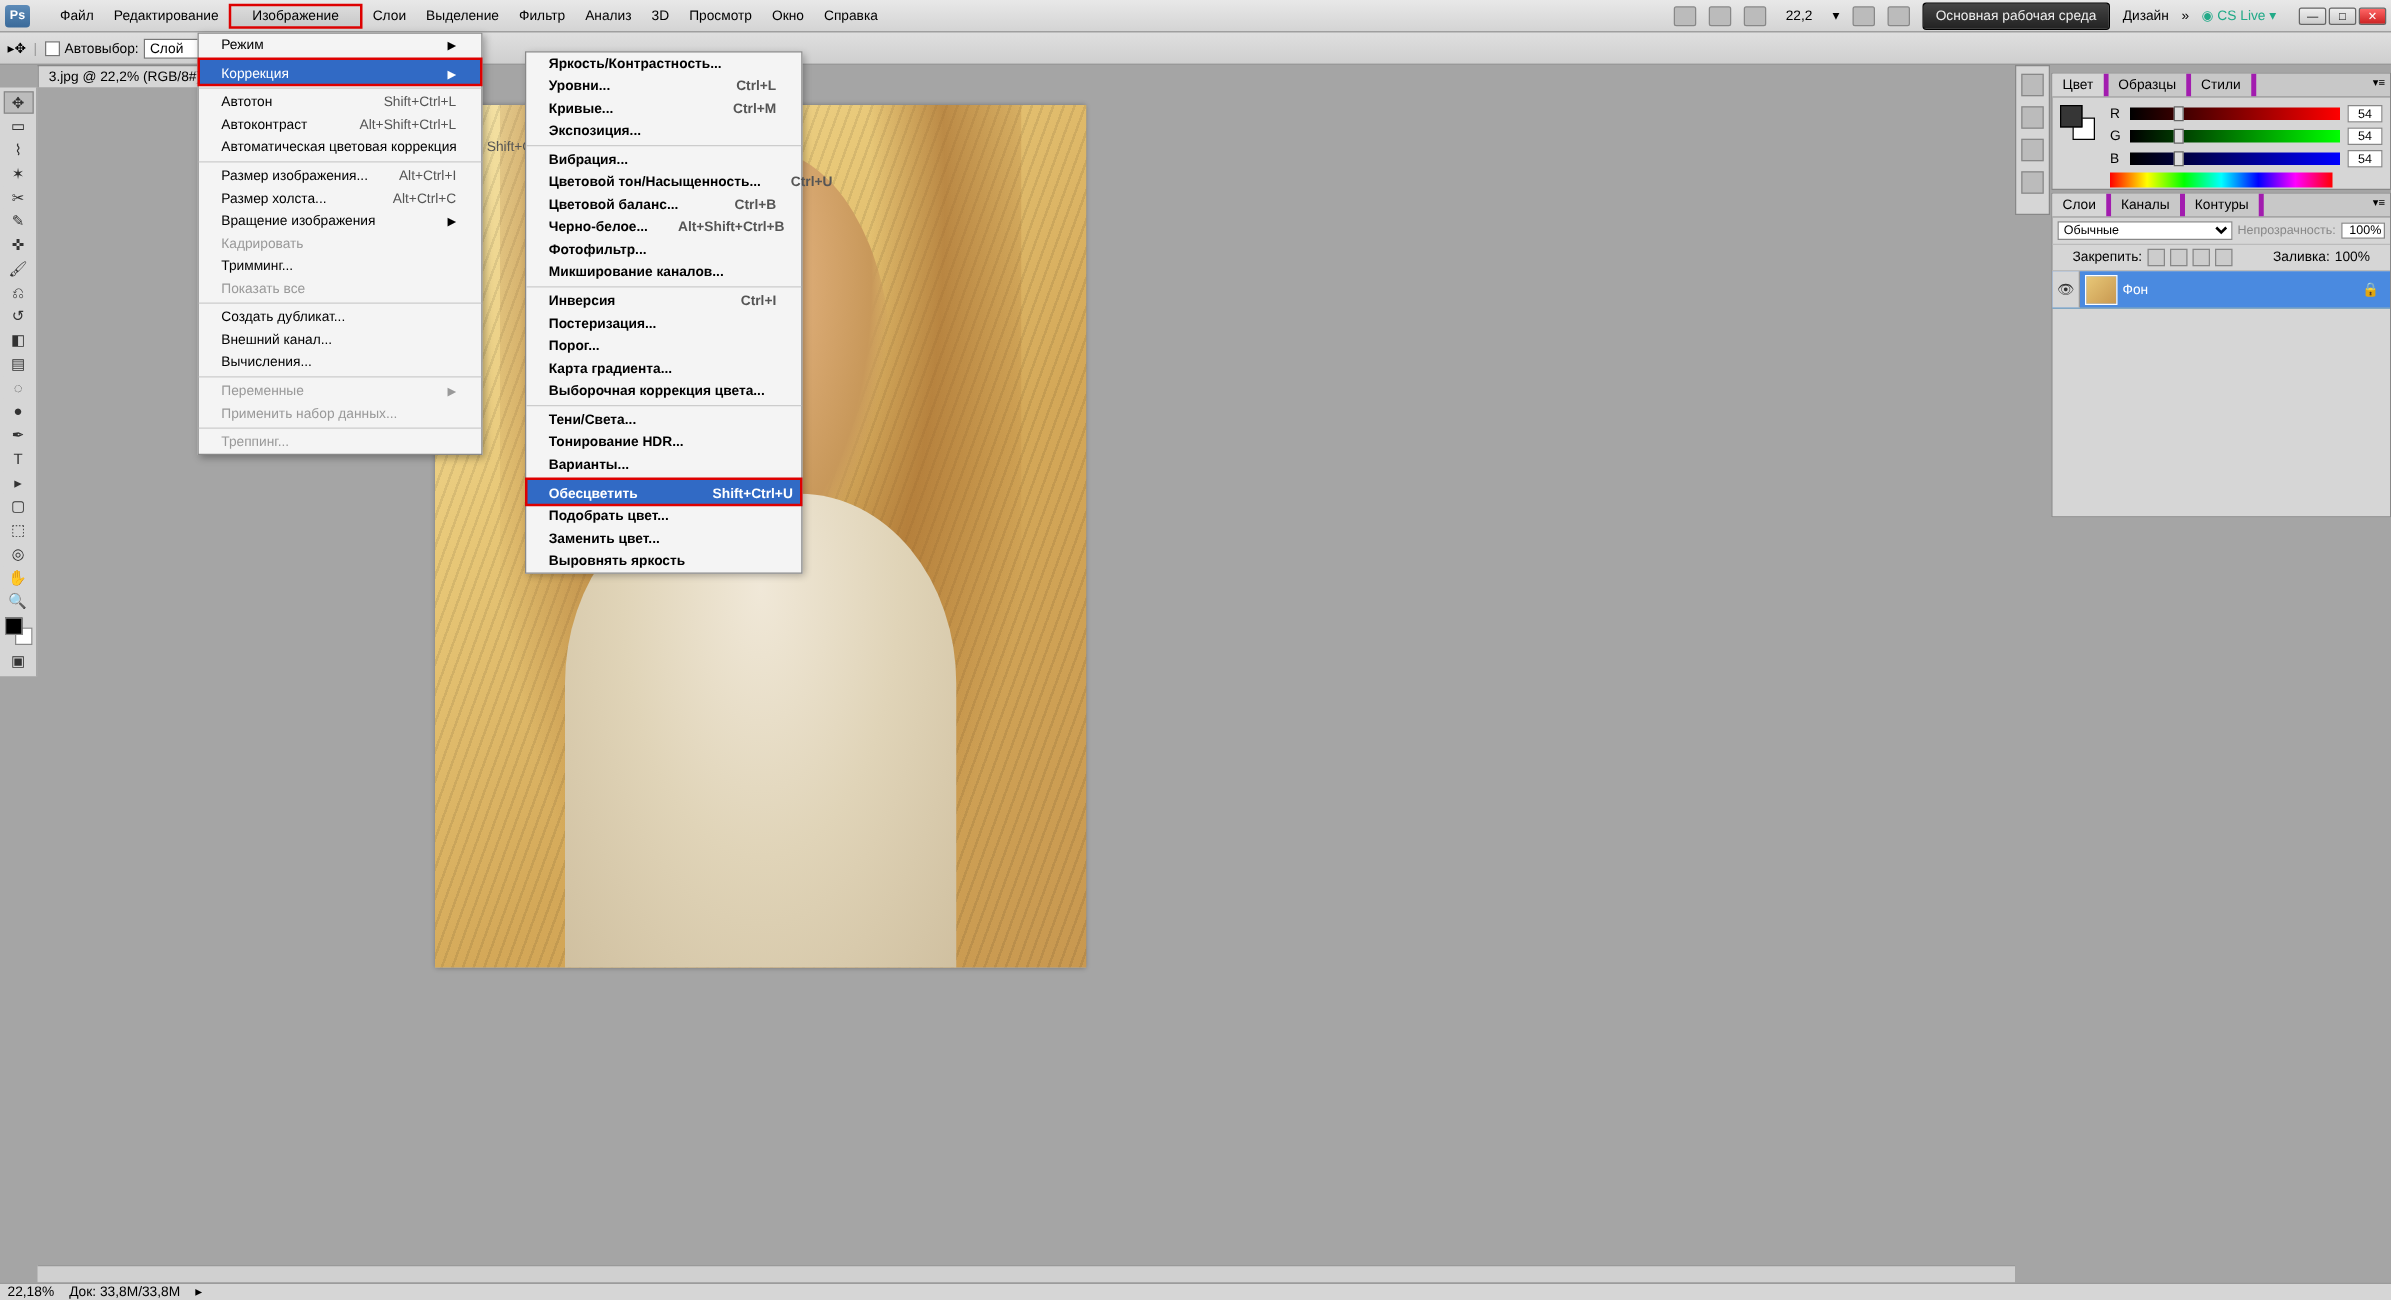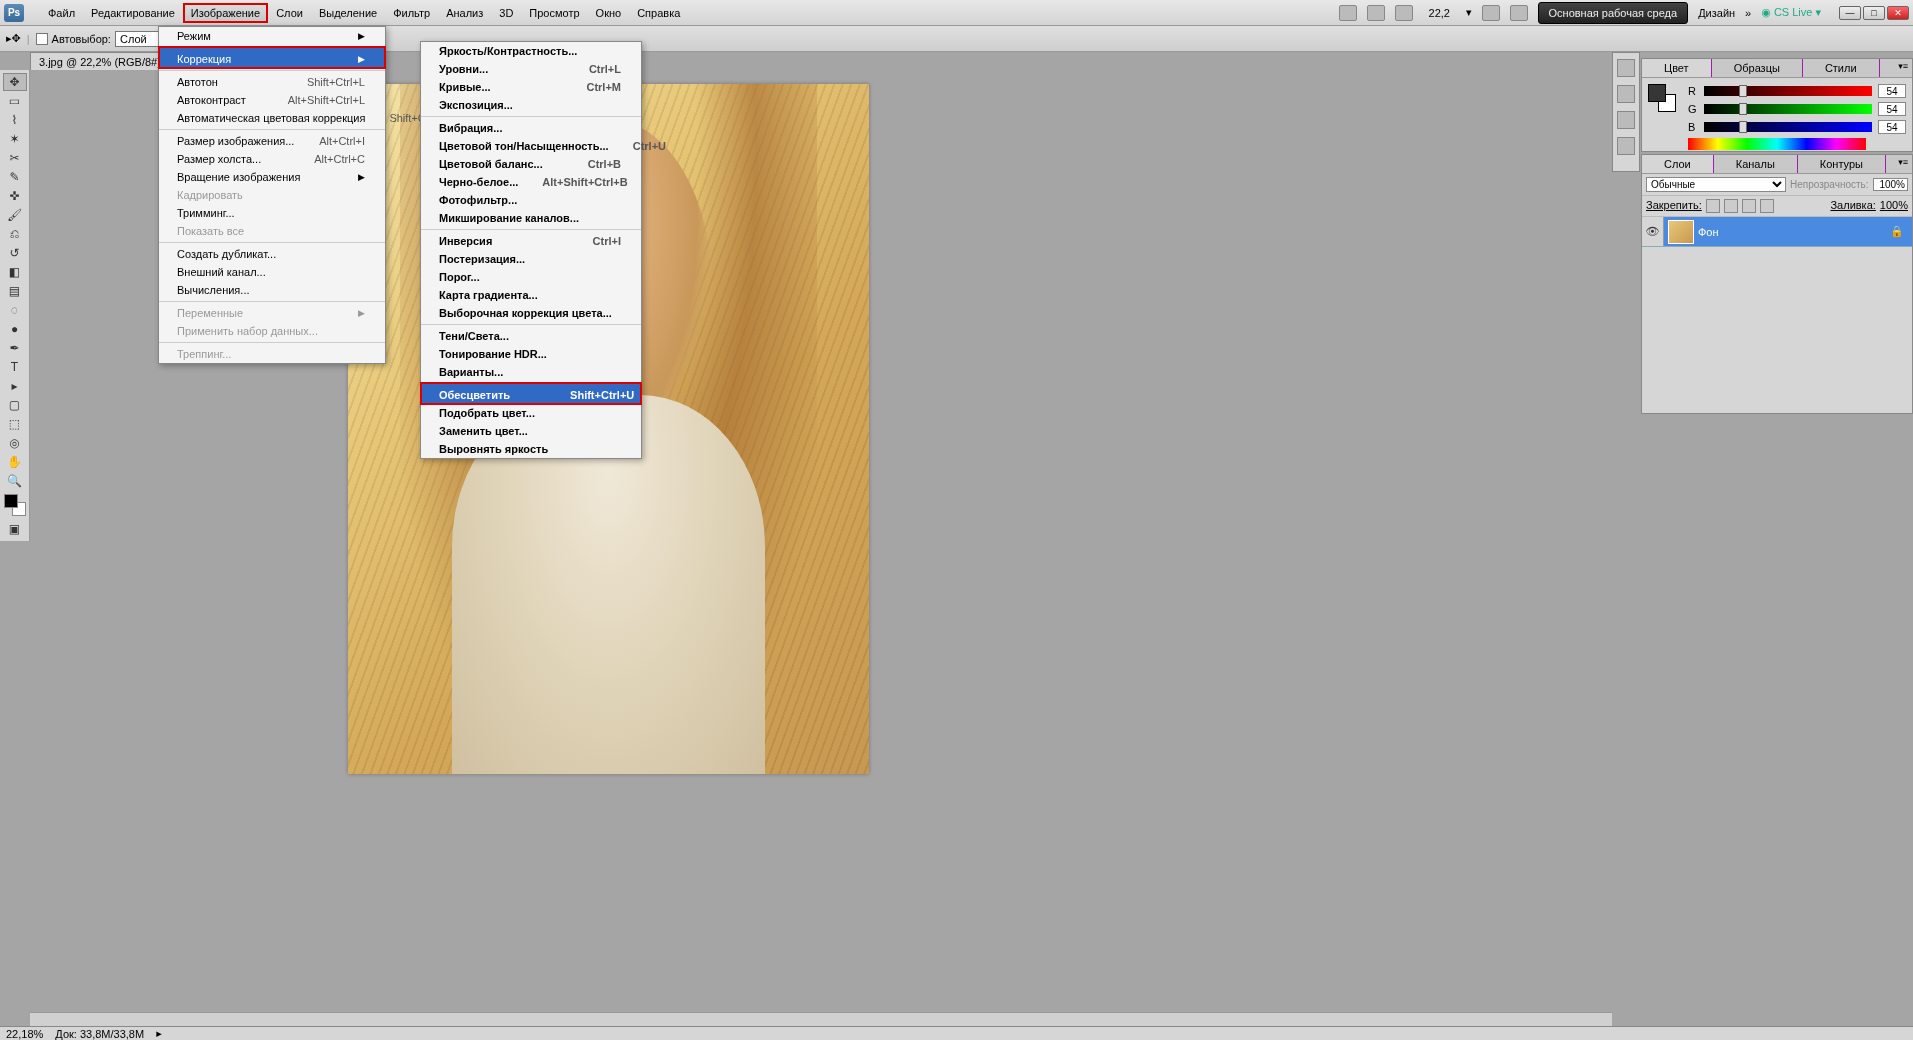--- a/index.html
+++ b/index.html
@@ -2,21 +2,21 @@
 <html><head>
 <meta charset="utf-8">
 <style>
 * { margin: 0; padding: 0; box-sizing: border-box; font-family: Tahoma, sans-serif; font-size: 11px; user-select: none; }
 body { background: #a5a5a5; overflow: hidden; width: 1913px; height: 1040px; position: relative; }
 
 
 .menubar { position: absolute; top: 0; left: 0; right: 0; height: 26px; background: linear-gradient(#e8e8e8,#d4d4d4); border-bottom: 1px solid #999; display: flex; align-items: center; padding: 0 4px; }
 .ps-icon { width: 20px; height: 18px; background: linear-gradient(#5c8bb8,#3a6a9a); border-radius: 3px; display: flex; align-items: center; justify-content: center; color: #fff; font-weight: bold; margin-right: 16px; font-size: 10px; }
 .menu-item { padding: 4px 8px; cursor: default; }
-.menu-item.highlighted { border: 2px solid #d00; background: linear-gradient(#dcdcdc,#c8c8c8); padding: 2px 6px; }
+.menu-item.highlighted { border: 2px solid #d00; background: linear-gradient(#dcdcdc,#c8c8c8); padding: 2px 17px; }
 .menubar-right { margin-left: auto; display: flex; align-items: center; gap: 10px; }
 .zoom-val { padding: 0 6px; }
 .tb-icon { width: 18px; height: 16px; background: #bbb; border: 1px solid #888; border-radius: 2px; }
 .workspace-btn { background: linear-gradient(#444,#222); color: #eee; padding: 4px 10px; border: 1px solid #000; border-radius: 3px; }
 .win-controls { display: flex; gap: 2px; margin-left: 8px; }
 .win-btn { width: 22px; height: 14px; border: 1px solid #666; background: linear-gradient(#eee,#ccc); border-radius: 2px; display:flex; align-items:center; justify-content:center; font-size:9px;}
 .win-btn.close { background: linear-gradient(#f66,#c22); color:#fff;}
 .cslive { color:#2a8; }
 
 
@@ -57,21 +57,21 @@
 .dd-item.red-frame { outline:2px solid #d00; outline-offset:-1px;gap:36px;}
 #menu1 { top: 26px; left: 158px; width: 228px;}
 #menu2 { top: 41px; left: 420px; width: 222px; font-weight: bold;}
 
 
 .rpanel-strip { position:absolute; top:52px; right:273px; width:28px; height:120px; background:#d6d6d6; border:1px solid #888; display:flex; flex-direction:column; align-items:center; gap:8px; padding:6px 0;}
 .strip-ic{width:18px;height:18px;background:#bbb;border:1px solid #888;}
 
 .panel { position:absolute; right:0; width:272px; background:#d6d6d6; border:1px solid #888; }
 .panel-tabs { display:flex; background:#c8c8c8; border-bottom:1px solid #999;}
-.ptab { padding:3px 22px; background:#c8c8c8; border-right:1px solid #a21caf;}
+.ptab { padding:3px 8px; background:#c8c8c8; border-right:4px solid #a21caf;}
 .ptab.active{background:#d6d6d6; font-weight:normal;}
 .panel-menu{position:absolute;top:2px;right:4px;font-size:9px;}
 
 #panel-color{top:58px; height:94px;}
 .color-body{padding:6px; position:relative;}
 .csw{position:absolute;left:6px;top:6px;width:28px;height:28px;}
 .csw .f{position:absolute;top:0;left:0;width:18px;height:18px;background:#363636;border:1px solid #000;}
 .csw .b{position:absolute;bottom:0;right:0;width:18px;height:18px;background:#fff;border:1px solid #000;}
 .slider-row{display:flex;align-items:center;gap:6px;margin-bottom:4px;margin-left:40px;}
 .slider-row .lab{width:10px;}
@@ -81,21 +81,21 @@
 .slider-row .track.b{background:linear-gradient(to right,#000,#00f);}
 .slider-row .thumb{position:absolute;left:21%;top:-1px;width:8px;height:12px;background:#ddd;border:1px solid #666;}
 .slider-row input{width:28px;height:14px;border:1px solid #888;text-align:center;font-size:10px;}
 .spectrum{height:12px;margin:4px 40px 0;background:linear-gradient(to right,#f00,#ff0,#0f0,#0ff,#00f,#f0f,#f00);}
 
 #panel-layers{top:154px; height:260px;}
 .layer-opts{display:flex;align-items:center;gap:4px;padding:3px 4px;border-bottom:1px solid #bbb;}
 .layer-opts select{flex:0 0 140px;font-size:10px;border:1px solid #888;background:#fff;}
 .layer-opts .lbl{color:#888;font-size:10px;}
 .layer-opts .val{width:40px;border:1px solid #888;font-size:10px;text-align:right;padding-right:2px;background:#fff;}
-.lock-row{display:flex;align-items:flex-start;gap:4px;padding:3px 4px;border-bottom:1px solid #bbb;text-decoration:underline;}
+.lock-row{display:flex;align-items:center;gap:4px;padding:3px 16px;border-bottom:1px solid #bbb;}
 .lock-ic{width:14px;height:14px;background:#ccc;border:1px solid #888;}
 .layer-list{background:#d6d6d6;}
 .layer-row{display:flex;align-items:center;height:30px;background:#4a8ae0;color:#fff;border-bottom:1px solid #8ab;}
 .layer-row .eye{width:22px;height:100%;background:#d6d6d6;border-right:1px solid #999;display:flex;align-items:center;justify-content:center;color:#333;}
 .layer-row .thumb{width:26px;height:24px;margin:0 4px;background:linear-gradient(135deg,#e8c878,#c89850);border:1px solid #fff;}
 .layer-row .lock{margin-left:auto;margin-right:8px;}
 
 
 .statusbar{position:absolute;bottom:0;left:0;right:0;height:14px;background:#d6d6d6;border-top:1px solid #888;display:flex;align-items:center;font-size:10px;padding:0 6px;gap:12px;}
 .scroll-h{position:absolute;bottom:14px;left:30px;right:301px;height:14px;background:#d0d0d0;border-top:1px solid #999;}

